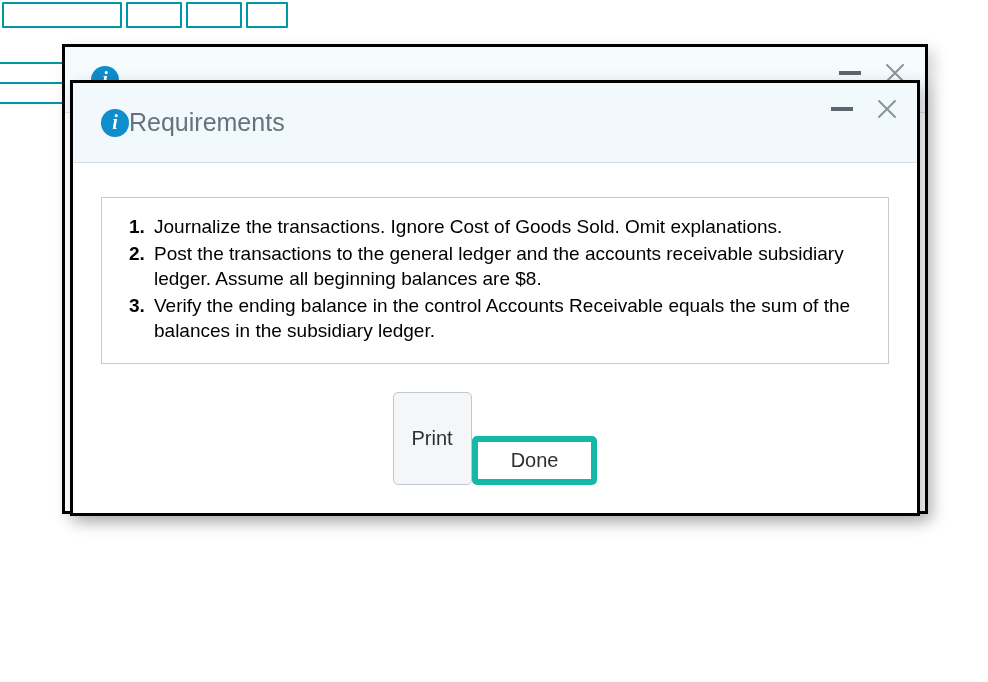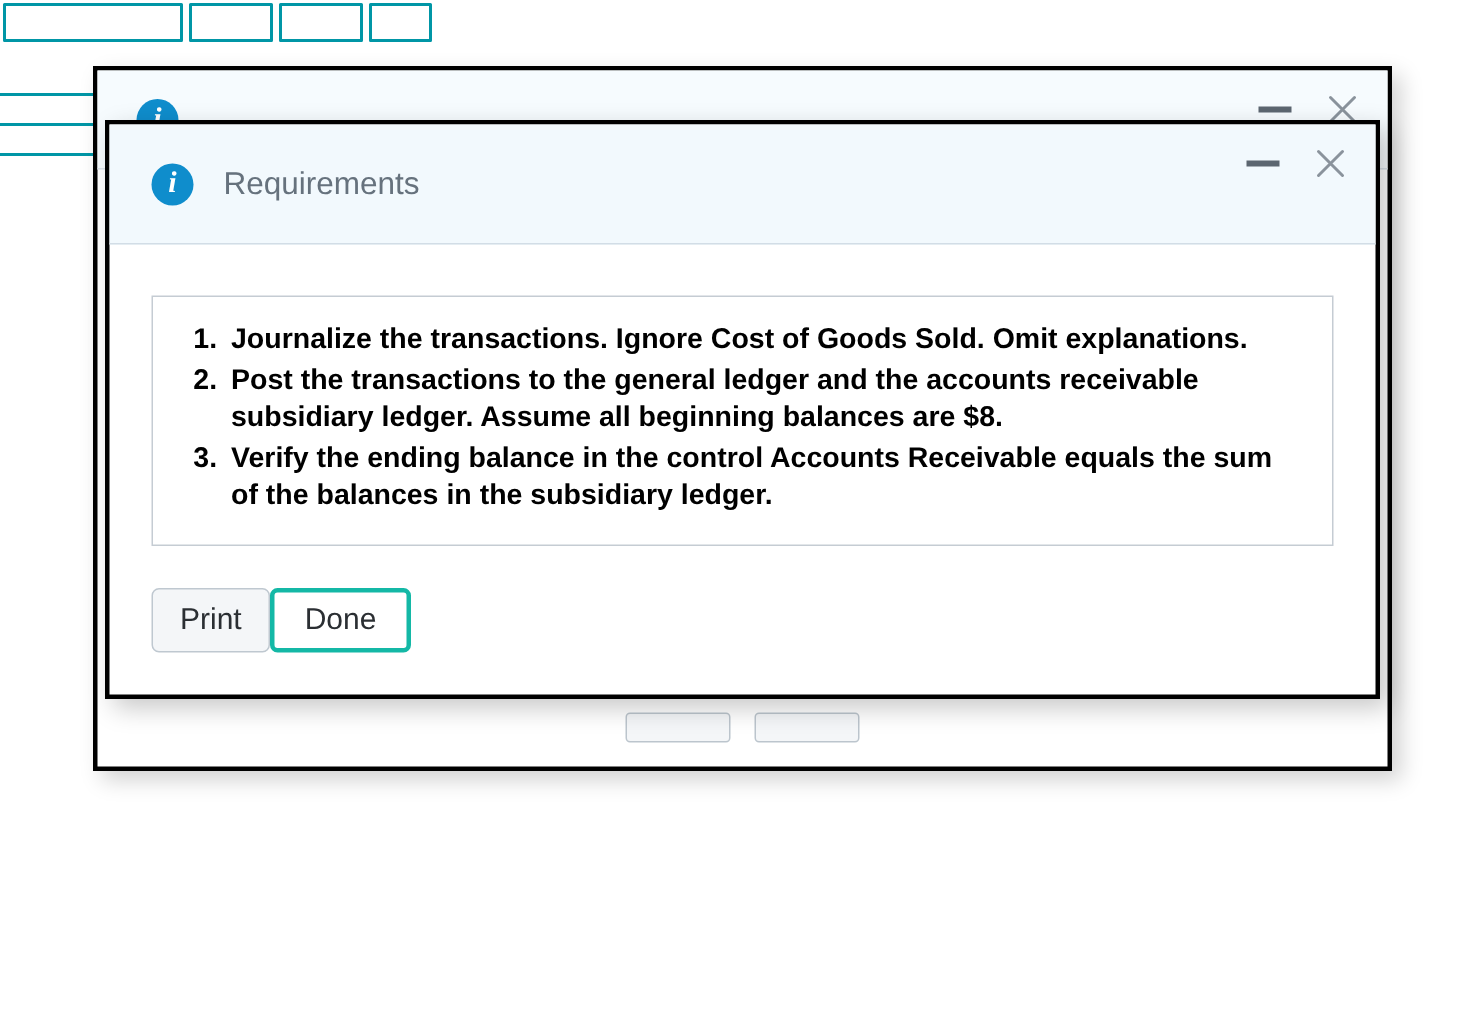--- a/index.html
+++ b/index.html
@@ -110,64 +110,65 @@
   .modal-front .header {
     height: 80px;
     background: #f2f9fd;
     border-bottom: 1px solid #d2dde6;
     display: flex;
     align-items: center;
     padding: 0 28px;
     position: relative;
   }
   .modal-front .title {
-    margin-left: 20px;
-    font-size: 21px;
+    font-size: 25px;
     color: #66727d;
   }
 
   .modal-front .body {
     padding: 34px 28px 28px;
   }
   .req-box {
     border: 1px solid #c5ccd3;
     padding: 16px 22px 18px;
   }
   .req-box ol {
     margin: 0;
     padding-left: 26px;
     font-size: 19px;
     line-height: 1.32;
     color: #000;
     font-family: Arial, Helvetica, sans-serif;
   }
-  .req-box li { padding-left: 4px; margin-bottom: 2px; font-weight: 700; }
+  .req-box li { padding-left: 4px; margin-bottom: 2px; font-weight: 400; }
   .req-box li::marker { font-weight: 700; }
 
   .button-row {
     display: flex;
+    justify-content: center;
     margin-top: 28px;
   }
   .btn {
     font-size: 20px;
     padding: 8px 18px;
     border-radius: 5px;
     cursor: pointer;
     font-family: Arial, Helvetica, sans-serif;
   }
   .btn-secondary {
     background: #f4f6f8;
     border: 1px solid #bfc8d0;
     color: #2b2f33;
   }
   .btn-primary {
     background: #fff;
-    border: 3px solid #14b8a6;
+    border: 6px solid #14b8a6;
     color: #2b2f33;
-    padding: 7px 20px;
+    padding: 7px 33px;
+    margin-top: 44px;
   }
 </style>
 </head>
 <body>
 
 <div class="bg-cells">
   <div class="cell wide"></div>
   <div class="cell"></div>
   <div class="cell"></div>
   <div class="cell narrow"></div>

